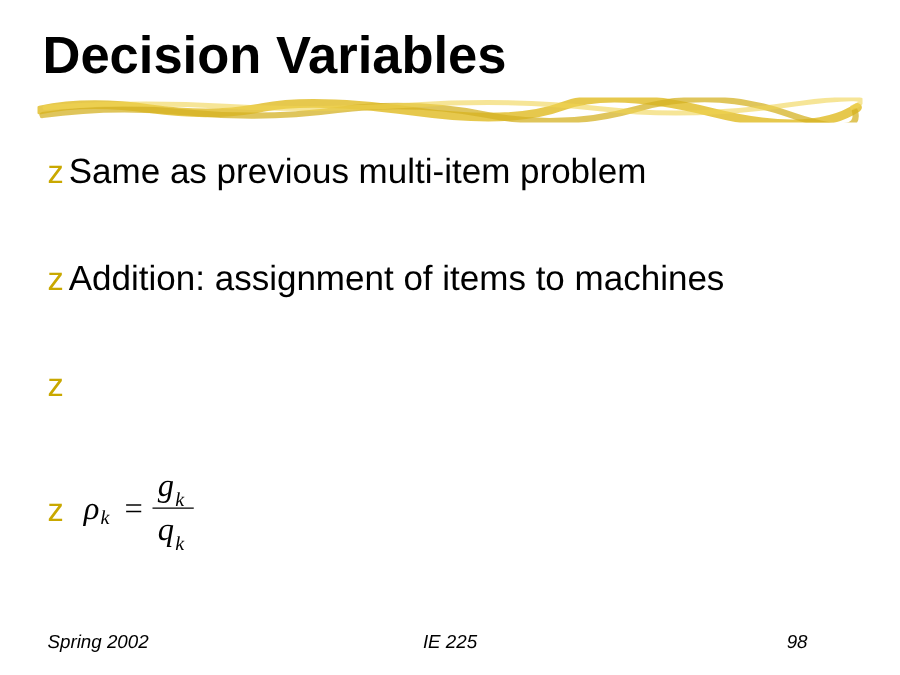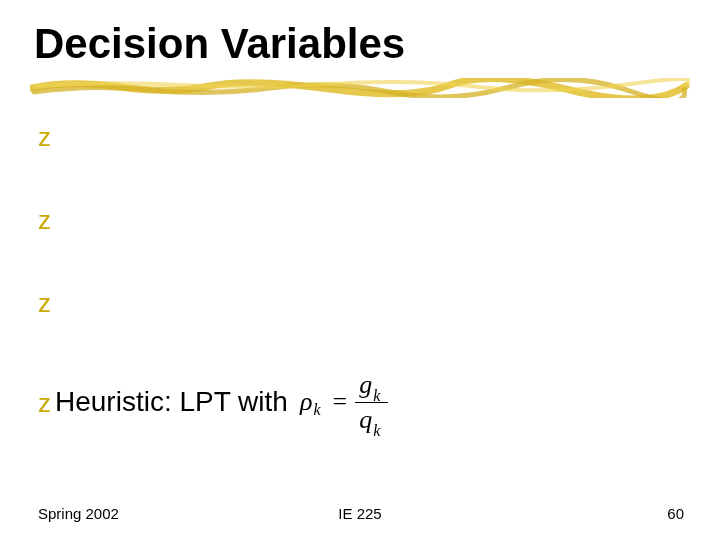--- a/index.html
+++ b/index.html
@@ -106,24 +106,25 @@
     margin: 2px 0;
   }
   .footer {
     position: absolute;
     left: 0;
     bottom: 18px;
     width: 720px;
     display: flex;
     justify-content: space-between;
     align-items: flex-end;
-    padding: 0 36px 0 38px;
+    padding: 0 74px 0 38px;
     box-sizing: border-box;
     font-size: 15px;
     color: #000;
+    font-style: italic;
   }
   .footer .center {
     position: absolute;
     left: 50%;
     transform: translateX(-50%);
   }
 </style>
 </head>
 <body>
 
@@ -136,33 +137,34 @@
   <svg class="underline-band" viewBox="0 0 660 20" preserveAspectRatio="none">
     <path d="M2 10 Q 40 2, 90 9 T 180 8 T 300 11 T 420 7 T 540 12 T 656 8" stroke="#e3c23a" stroke-width="7" fill="none" stroke-linecap="round" opacity="0.9"></path>
     <path d="M4 14 Q 60 6, 120 12 T 240 10 T 360 14 T 480 9 T 600 13 T 654 11" stroke="#d4b124" stroke-width="5" fill="none" stroke-linecap="round" opacity="0.75"></path>
     <path d="M6 8 Q 80 3, 150 7 T 300 6 T 450 9 T 600 6 T 652 8" stroke="#f0d452" stroke-width="4" fill="none" stroke-linecap="round" opacity="0.6"></path>
   </svg>
 
   <div class="content">
 
     <div class="bullet-row">
       <span class="z-bullet">z</span>
+      <span class="bullet-text">Same as previous multi-item problem</span>
     </div>
 
     <div class="bullet-row">
       <span class="z-bullet">z</span>
+      <span class="bullet-text">Addition: assignment of items to machines</span>
     </div>
 
     <div class="bullet-row">
       <span class="z-bullet">z</span>
     </div>
 
     <div class="bullet-row formula-row" style="margin-bottom:0;">
       <span class="z-bullet">z</span>
-      <span class="bullet-text">Heuristic: LPT with</span>
       <span class="formula">
         <span>ρ</span>
         <span class="sub">k</span>
         <span class="eq">=</span>
         <span class="frac">
           <span class="num">
             <span>g</span>
             <span class="sub">k</span>
           </span>
           <span class="frac-bar"></span>
@@ -172,16 +174,16 @@
           </span>
         </span>
       </span>
     </div>
 
   </div>
 
   <div class="footer">
     <span>Spring 2002</span>
     <span class="center">IE 225</span>
-    <span>60</span>
+    <span>98</span>
   </div>
 
 </div>
 
 </body></html>

